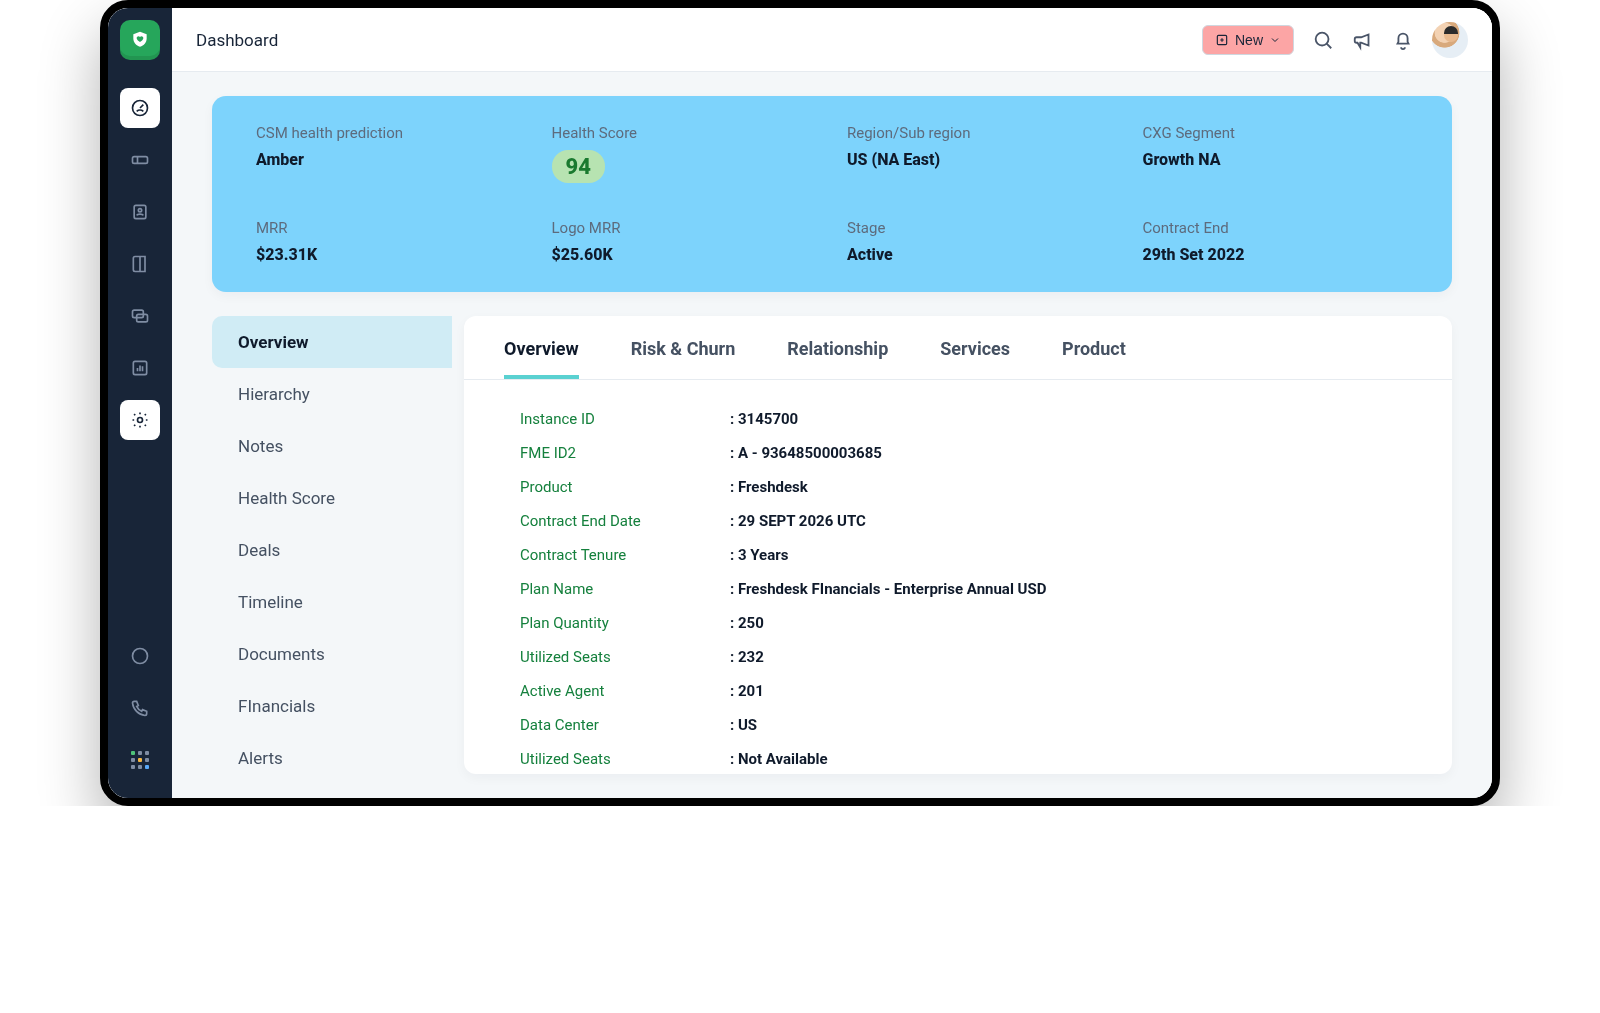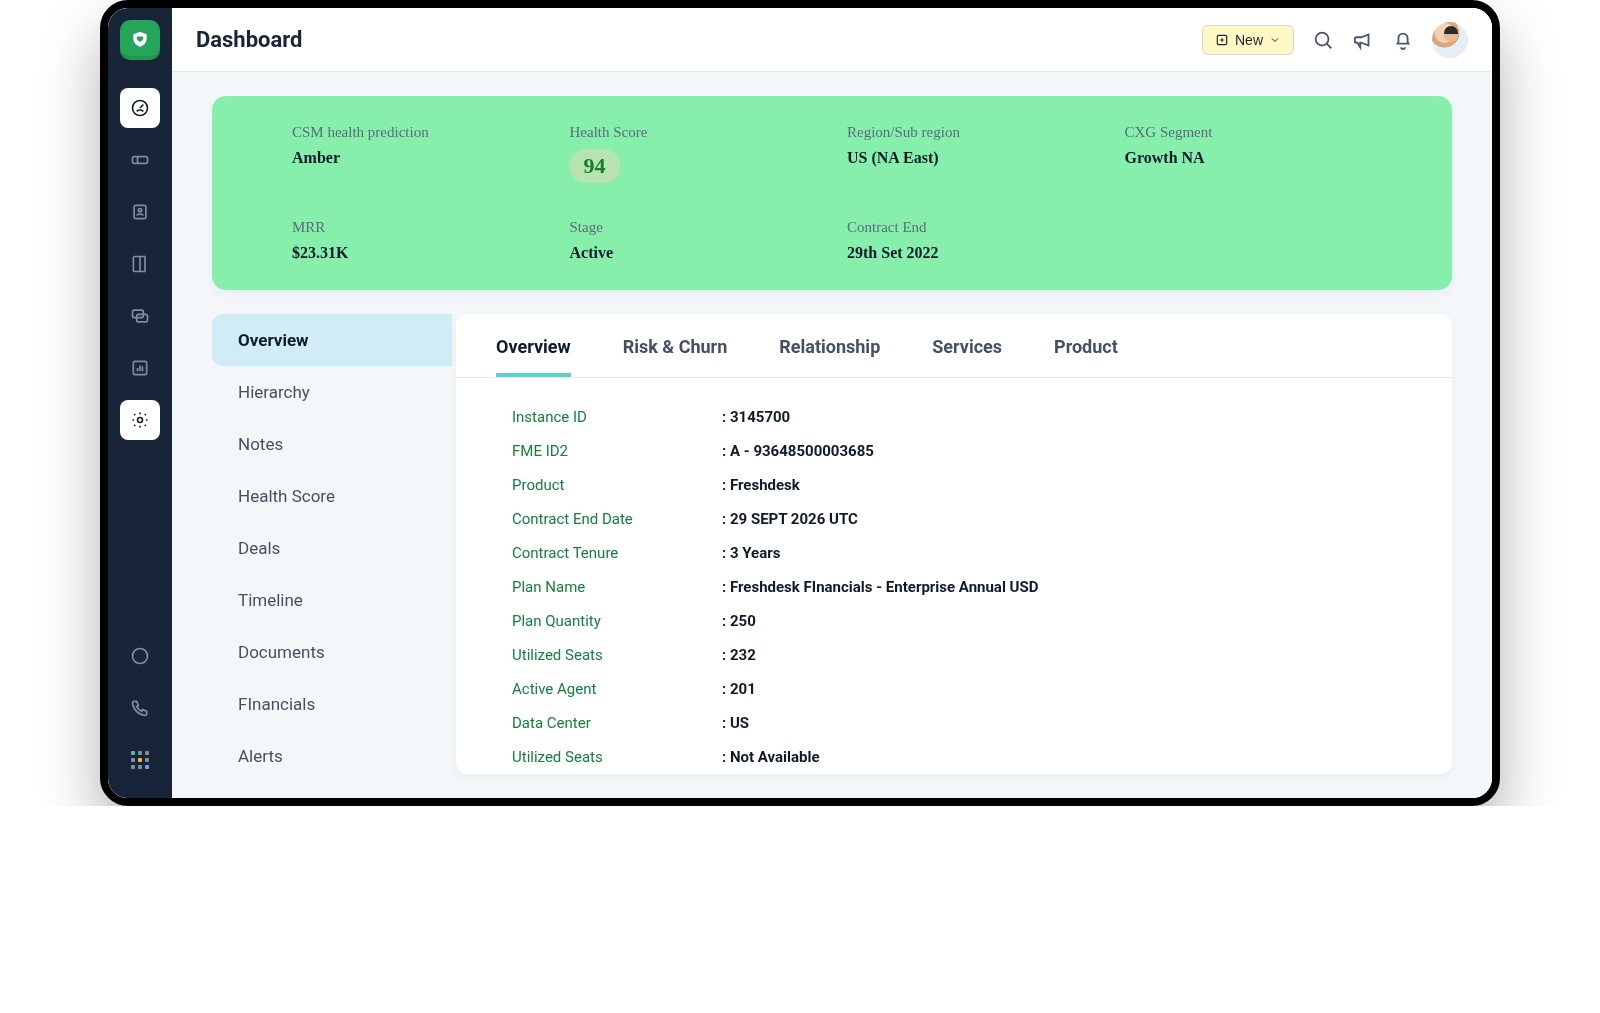--- a/index.html
+++ b/index.html
@@ -82,40 +82,40 @@
     }
     .topbar {
       height: 64px;
       background: #fff;
       border-bottom: 1px solid #e6ebf0;
       display: flex;
       align-items: center;
       padding: 0 24px;
     }
     .topbar-title {
-      font-weight: 700;
-      font-size: 22px;
+      font-weight: 400;
+      font-size: 17px;
       color: #182538;
     }
     .topbar-right {
       margin-left: auto;
       display: flex;
       align-items: center;
       gap: 18px;
     }
     .btn-new {
       border: 1px solid #cfd7df;
       border-radius: 6px;
       padding: 6px 12px;
       display: flex;
       align-items: center;
       gap: 6px;
       font-size: 14px;
       color: #182538;
-      background: #fef9c3;
+      background: #fca5a5;
       cursor: pointer;
     }
     .topbar-icon {
       color: #4a5568;
       cursor: pointer;
       display:flex;
     }
     .topbar-icon svg { width:22px; height:22px; }
     .avatar {
       width: 36px;
@@ -134,25 +134,24 @@
     .content {
       flex: 1;
       padding: 24px 40px;
       overflow: hidden;
       display:flex;
       flex-direction:column;
       gap:24px;
     }
     
     .kpi-card {
-      background: #86efac;
+      background: #7dd3fc;
       border-radius: 14px;
-      padding: 28px 80px;
+      padding: 28px 44px;
       box-shadow: 0 4px 12px rgba(20,30,50,0.04);
-      font-family: Liberation Serif, serif;
     }
     .kpi-grid {
       display: grid;
       grid-template-columns: repeat(4, 1fr);
       row-gap: 36px;
       column-gap: 30px;
     }
     .kpi-label {
       font-size: 15px;
       color: #5d6b7d;
@@ -168,21 +167,21 @@
       background: #b7e3b1;
       color: #1a7a2f;
       font-weight: 800;
       font-size: 22px;
       padding: 4px 14px;
       border-radius: 16px;
     }
     
     .detail-wrap {
       display: flex;
-      gap: 4px;
+      gap: 12px;
       flex:1;
       min-height:0;
     }
     .side-tabs {
       width: 240px;
       flex-shrink:0;
     }
     .side-tab {
       padding: 16px 26px;
       font-size: 17px;
@@ -372,20 +371,24 @@
               </div>
               <div>
                 <div class="kpi-label">CXG Segment</div>
                 <div class="kpi-value">Growth NA</div>
               </div>
               <div>
                 <div class="kpi-label">MRR</div>
                 <div class="kpi-value">$23.31K</div>
               </div>
               <div>
+                <div class="kpi-label">Logo MRR</div>
+                <div class="kpi-value">$25.60K</div>
+              </div>
+              <div>
                 <div class="kpi-label">Stage</div>
                 <div class="kpi-value">Active</div>
               </div>
               <div>
                 <div class="kpi-label">Contract End</div>
                 <div class="kpi-value">29th Set 2022</div>
               </div>
             </div>
         </div>
 

